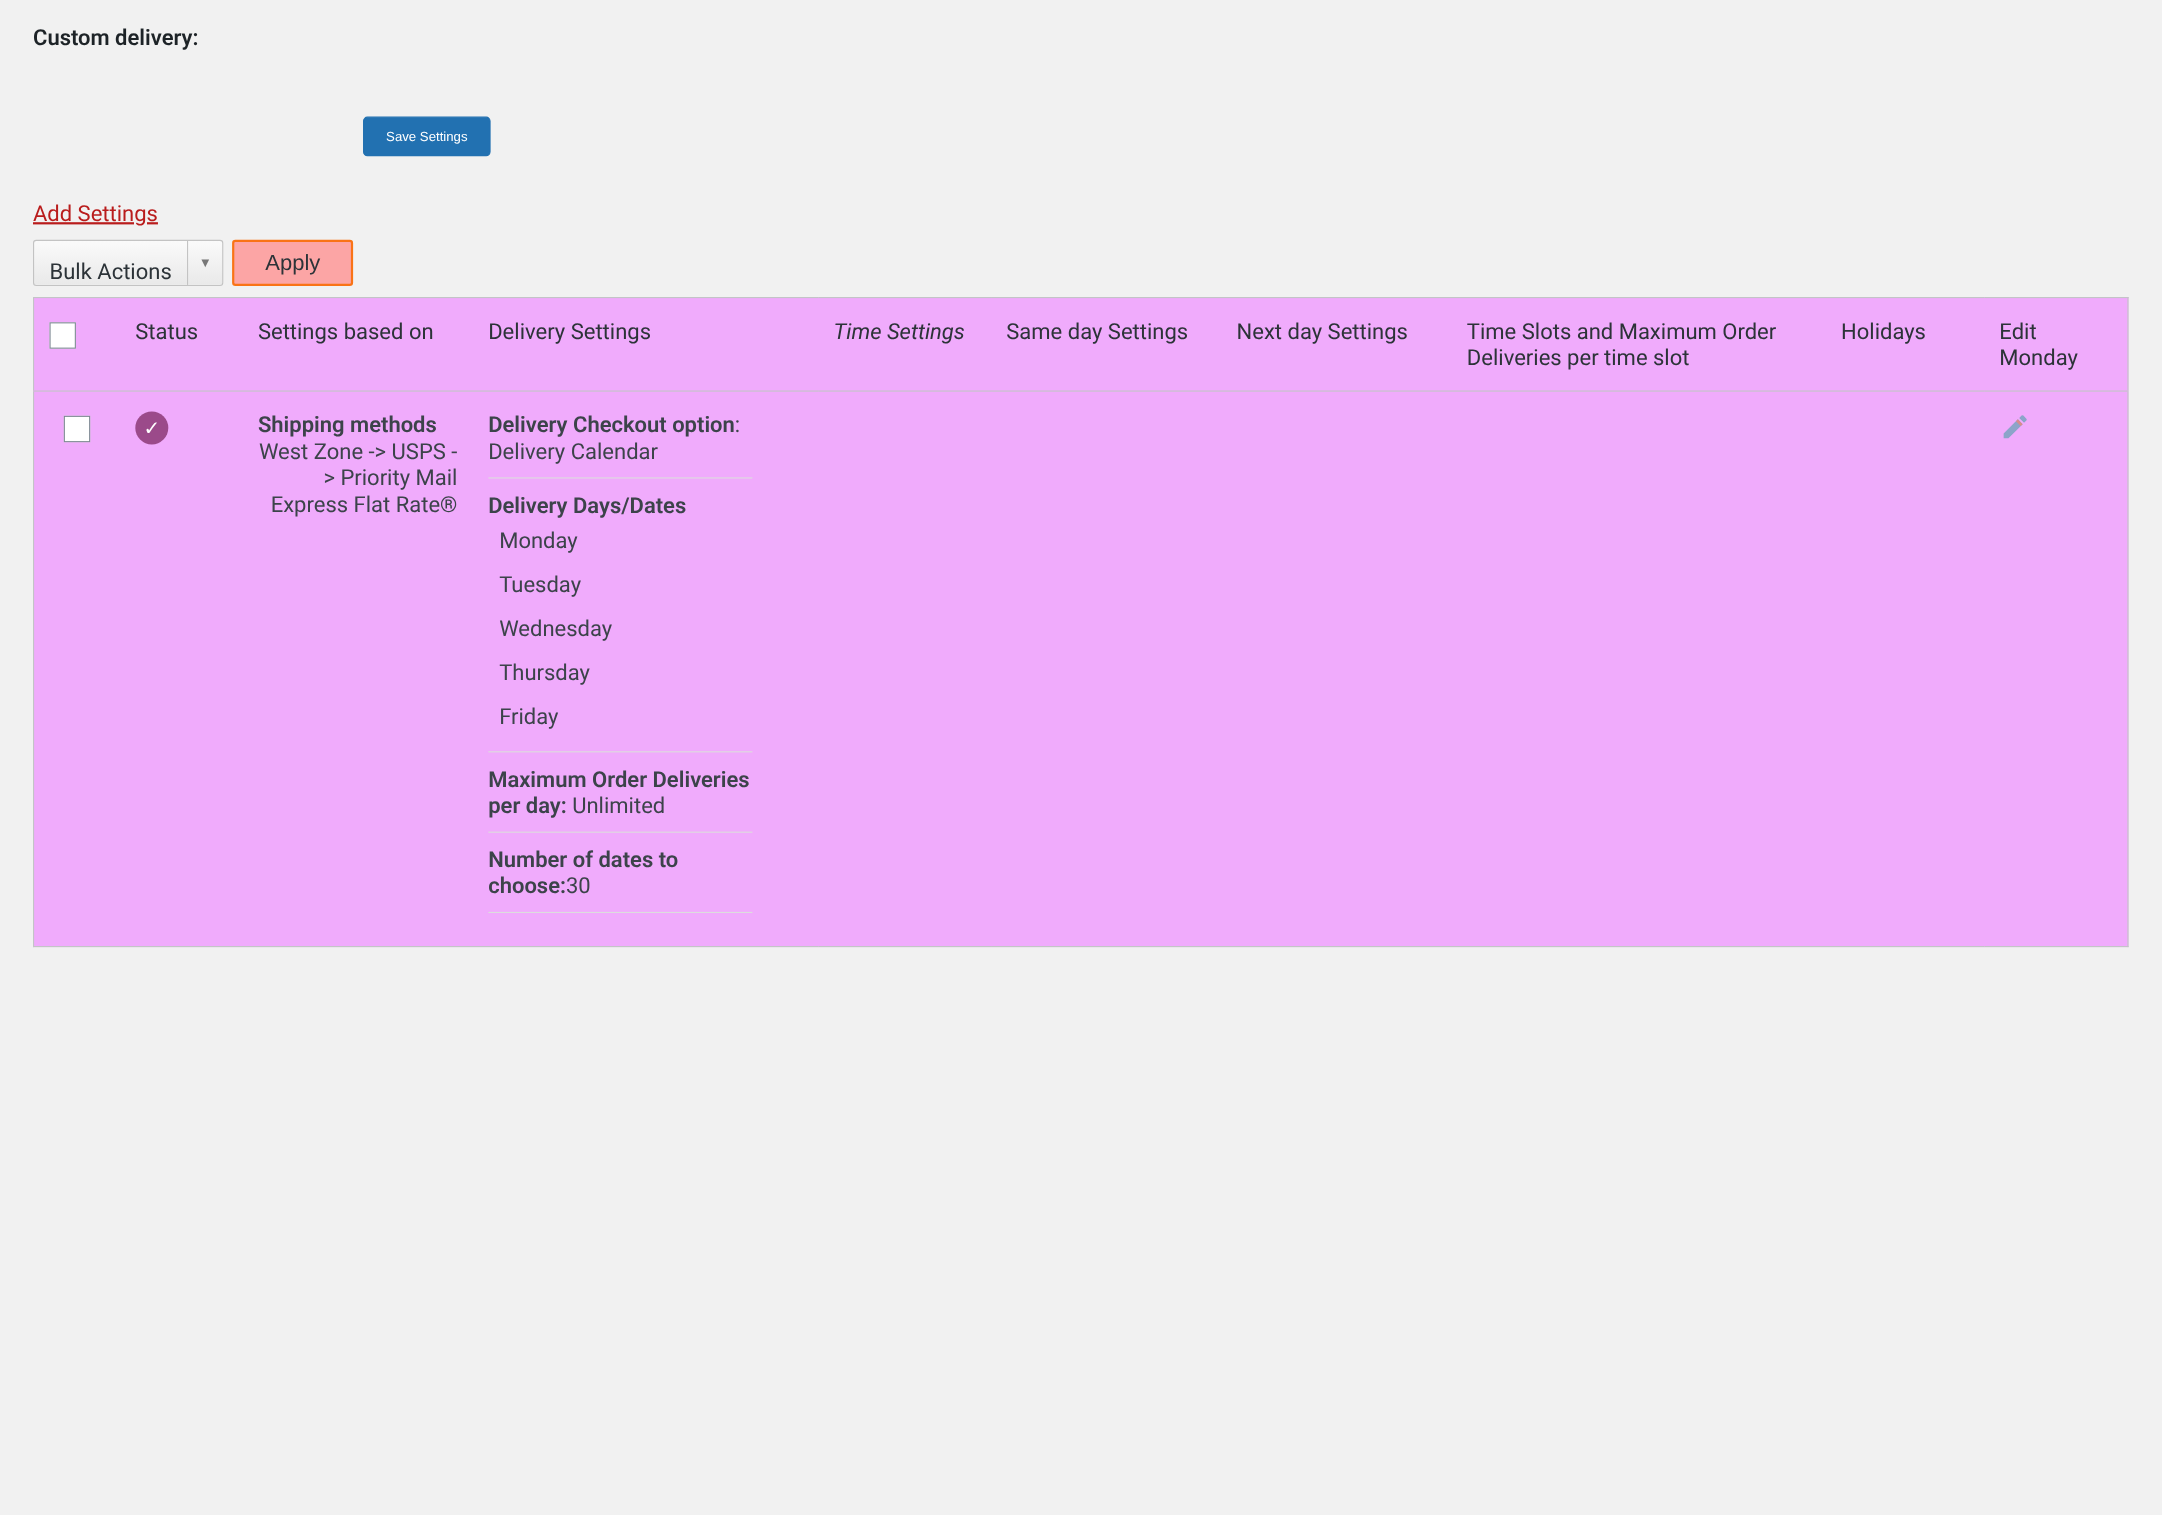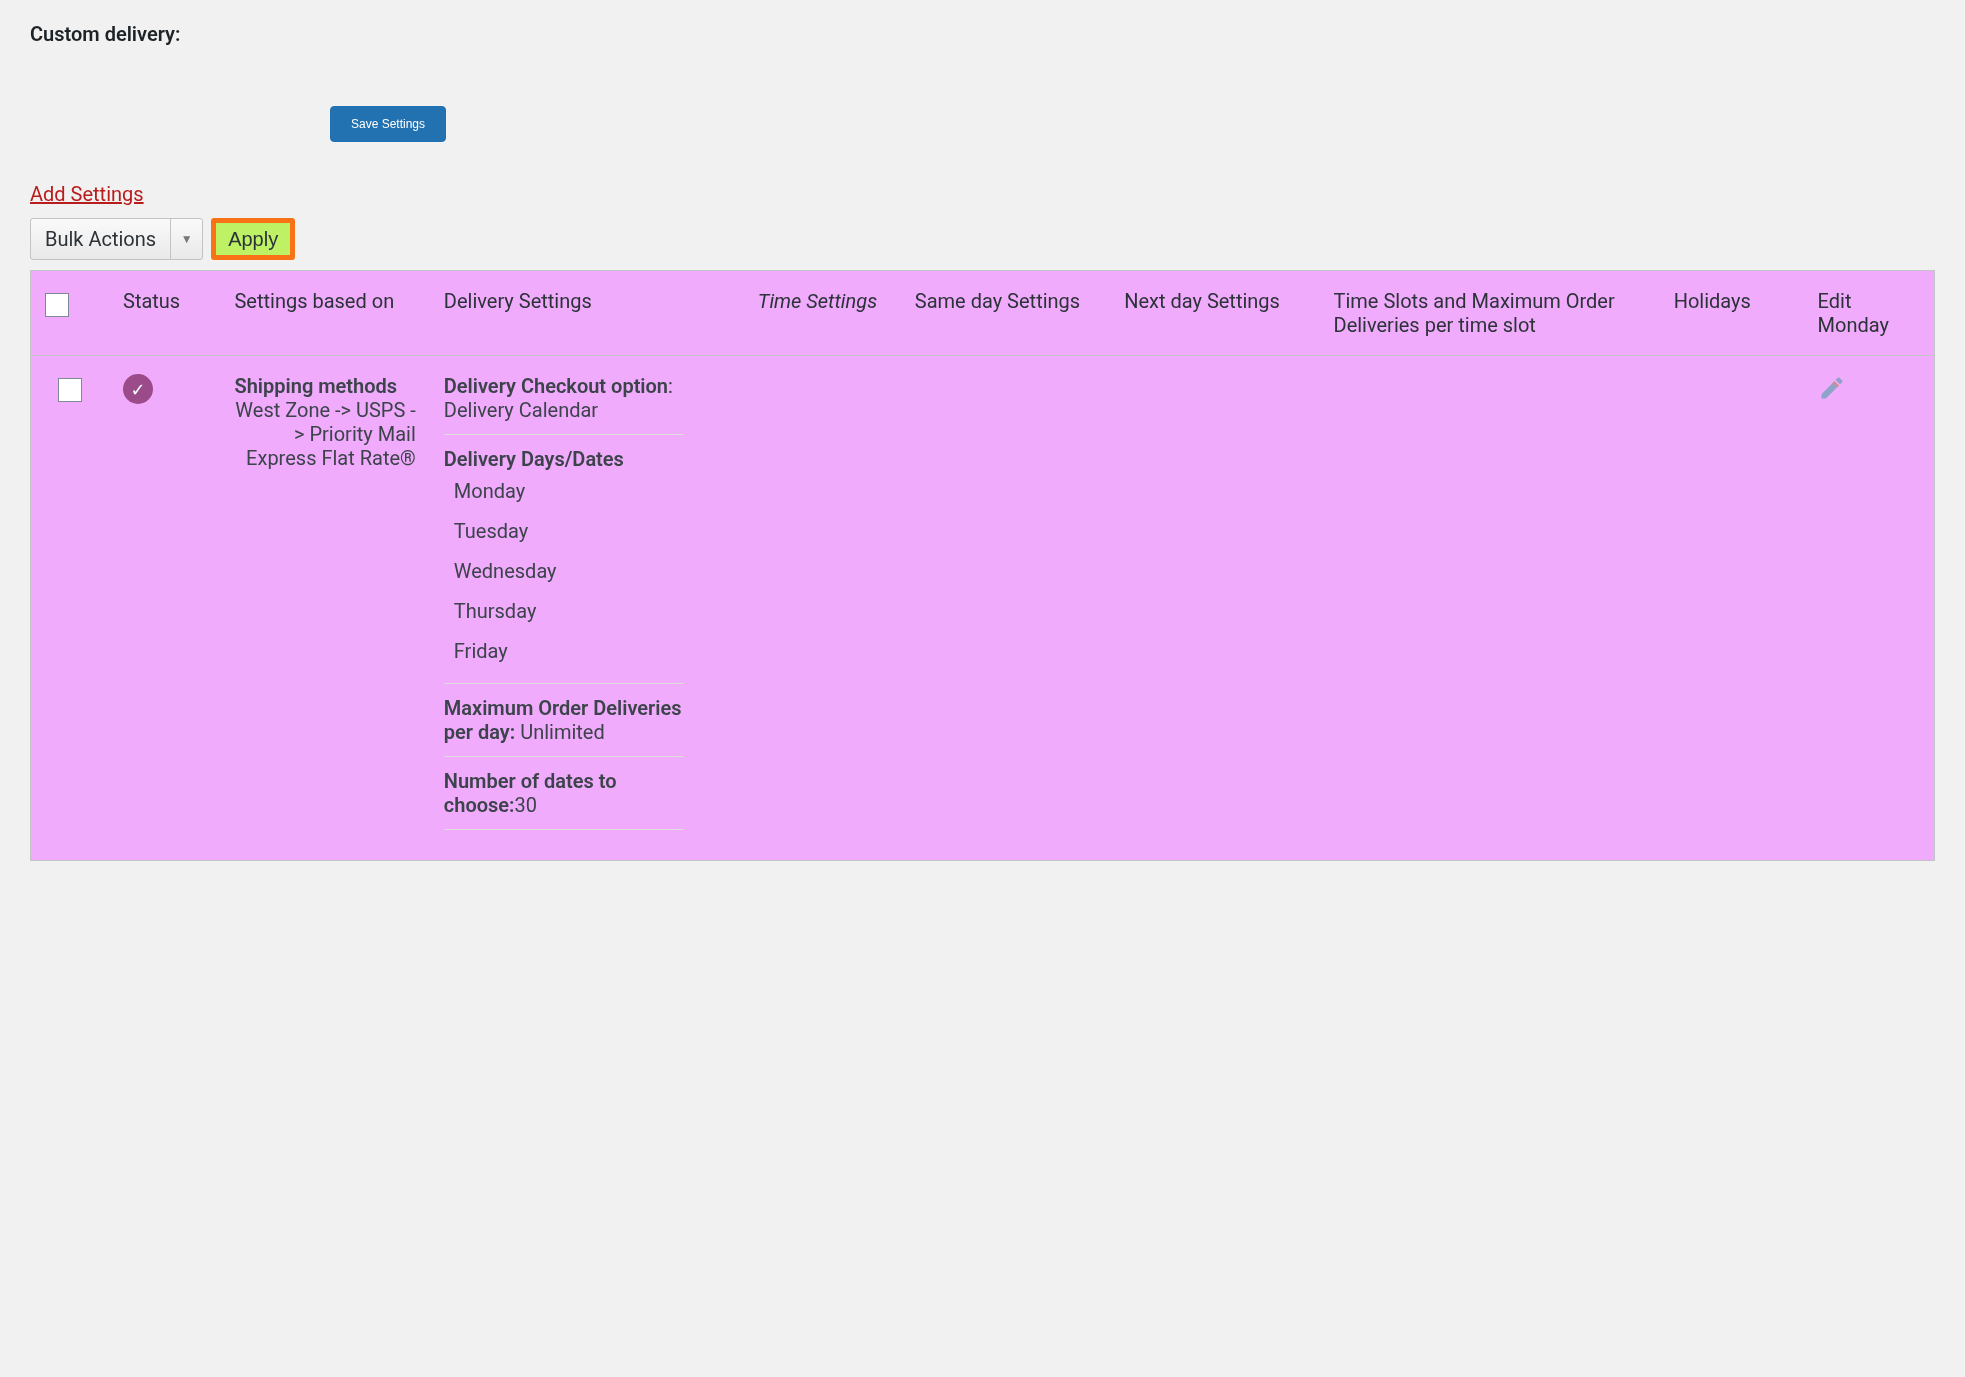--- a/index.html
+++ b/index.html
@@ -71,21 +71,21 @@
     display: inline-block;
     margin-bottom: 12px;
   }
   .bulk-row {
     display: flex;
     gap: 8px;
     margin-bottom: 10px;
   }
   .select-box {
     display: inline-flex;
-    align-items: center;
+    align-items: flex-end;
     background: linear-gradient(#fafafa,#e9e9e9);
     border: 1px solid #c3c3c3;
     border-radius: 3px;
     height: 42px;
     cursor: pointer;
   }
   .select-box .sel-label {
     padding: 0 14px;
     font-size: 20px;
     color: #2c3338;
@@ -94,25 +94,25 @@
     border-left: 1px solid #c3c3c3;
     height: 100%;
     width: 32px;
     display: flex;
     align-items: center;
     justify-content: center;
     color: #777;
     font-size: 12px;
   }
   .btn-secondary {
-    background: #bef264;
-    border: 5px solid #f97316;
+    background: #fca5a5;
+    border: 2px solid #f97316;
     border-radius: 3px;
     height: 42px;
-    padding: 0 12px;
+    padding: 0 28px;
     font-size: 20px;
     color: #2c3338;
     cursor: pointer;
   }
   table.settings {
     width: 100%;
     border-collapse: collapse;
     background: #f0abfc;
     border: 1px solid #c3c4c7;
   }

